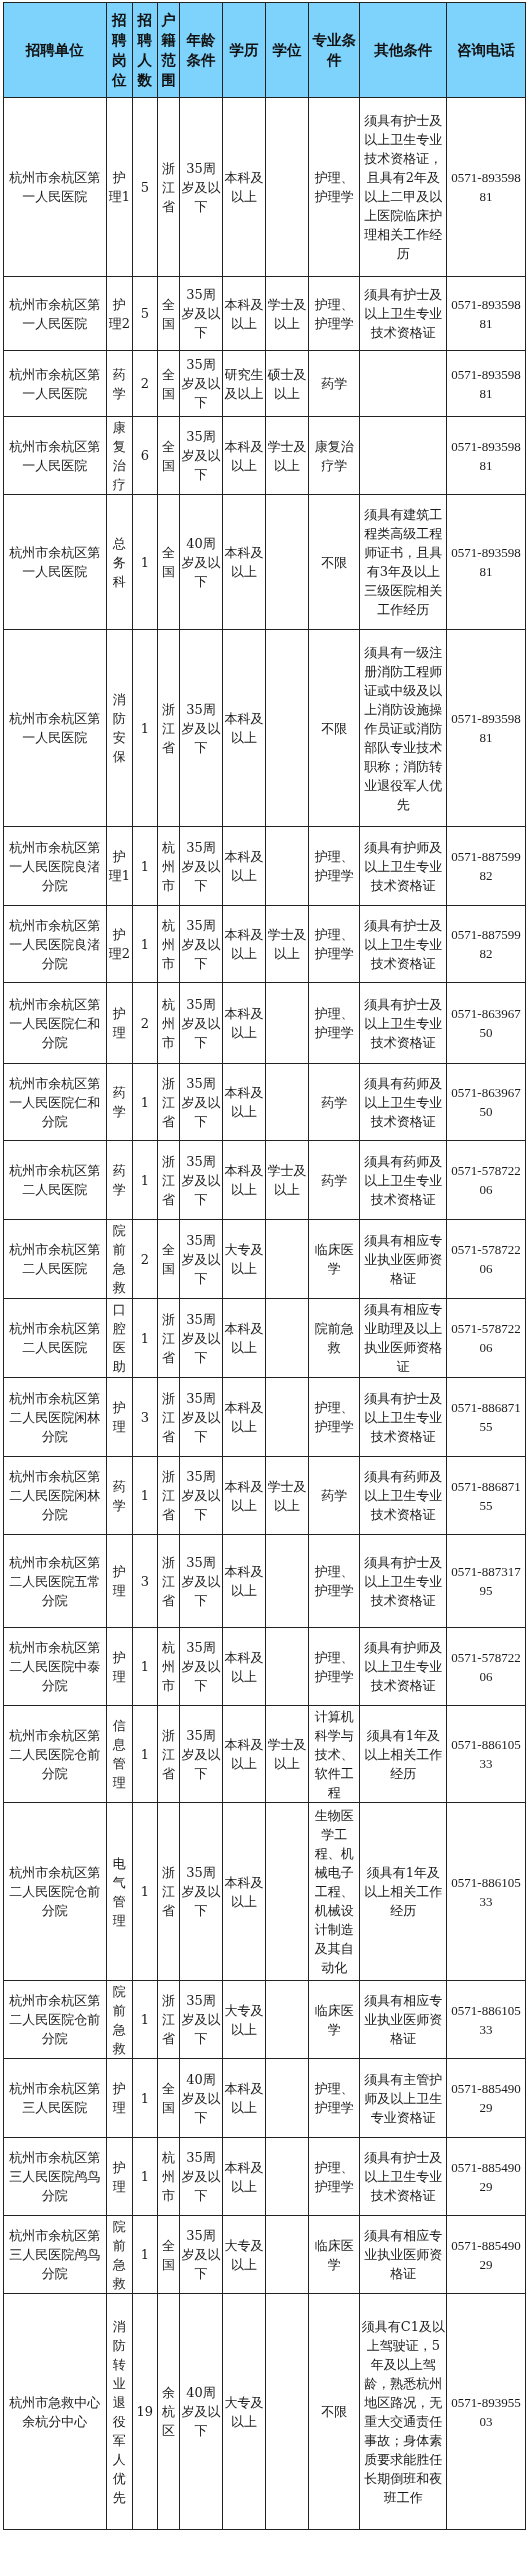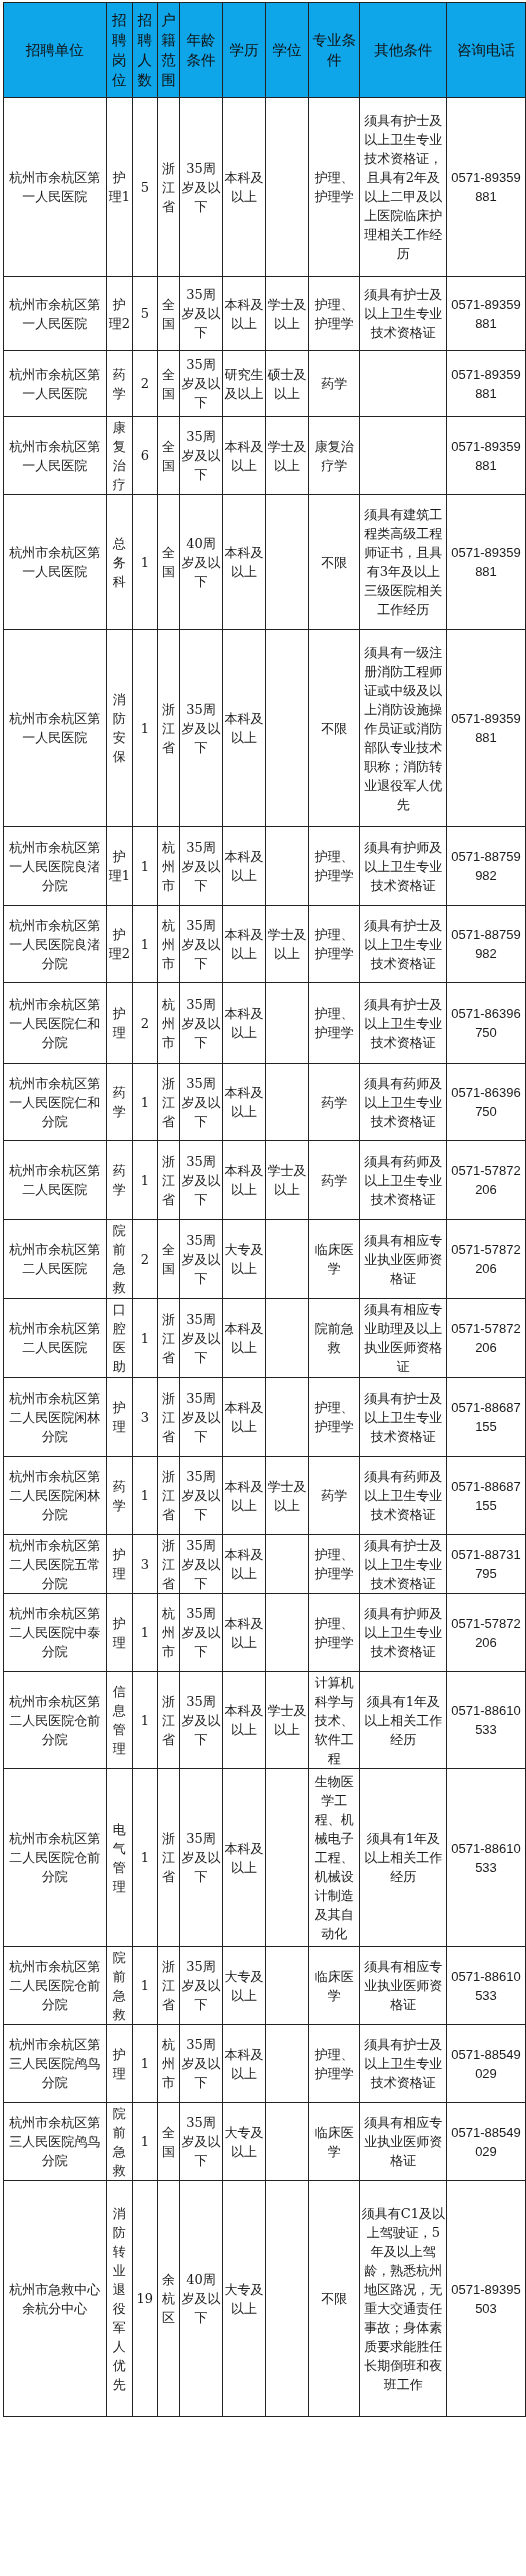--- a/index.html
+++ b/index.html
@@ -8,28 +8,28 @@
     position: absolute; left: 2.6px; top: 2px;
     width: 523px; border-collapse: collapse; table-layout: fixed;
     border: 1.3px solid #111;
   }
   table.recruit th, table.recruit td {
     border: 0.7px solid #222;
     text-align: center; vertical-align: middle;
     padding: 0 1.3px; word-break: break-all;
   }
   table.recruit th {
-    background: #0ea5e9; color: #111;
+    background: #7dd3fc; color: #111;
     font-family: "DejaVu Sans", "Liberation Sans", sans-serif;
-    font-weight: normal; font-size: 14.5px; line-height: 20px;
+    font-weight: bold; font-size: 14.5px; line-height: 20px;
   }
   table.recruit td { font-size: 13px; line-height: 19px; }
   td.unit { padding: 0 4px; }
   td.other { text-align: left; padding: 0 2.6px; }
-  td.phone { font-family: Liberation Sans, sans-serif; font-size: 14px; }
+  td.phone { font-family: Liberation Serif, serif; font-size: 14px; }
 </style>
 </head>
 <body>
 
 <table class="recruit">
   <colgroup>
     <col style="width:103px">
       <col style="width:26px">
       <col style="width:25px">
       <col style="width:22px">
@@ -228,21 +228,21 @@
         <td>药学</td>
         <td>1</td>
         <td>浙江省</td>
         <td>35周岁及以下</td>
         <td>本科及以上</td>
         <td>学士及以上</td>
         <td>药学</td>
         <td class="other">须具有药师及以上卫生专业技术资格证</td>
         <td class="phone">0571-88687155</td>
       </tr>
-      <tr style="height: 59px; margin-left: 44px;">
+      <tr style="height: 93px; margin-left: 44px;">
         <td class="unit">杭州市余杭区第二人民医院五常分院</td>
         <td>护理</td>
         <td>3</td>
         <td>浙江省</td>
         <td>35周岁及以下</td>
         <td>本科及以上</td>
         <td></td>
         <td>护理、护理学</td>
         <td class="other">须具有护士及以上卫生专业技术资格证</td>
         <td class="phone">0571-88731795</td>
@@ -287,20 +287,32 @@
         <td class="unit">杭州市余杭区第二人民医院仓前分院</td>
         <td>院前急救</td>
         <td>1</td>
         <td>浙江省</td>
         <td>35周岁及以下</td>
         <td>大专及以上</td>
         <td></td>
         <td>临床医学</td>
         <td class="other">须具有相应专业执业医师资格证</td>
         <td class="phone">0571-88610533</td>
+      </tr>
+      <tr style="height: 79px;">
+        <td class="unit">杭州市余杭区第三人民医院</td>
+        <td>护理</td>
+        <td>1</td>
+        <td>全国</td>
+        <td>40周岁及以下</td>
+        <td>本科及以上</td>
+        <td></td>
+        <td>护理、护理学</td>
+        <td class="other">须具有主管护师及以上卫生专业资格证</td>
+        <td class="phone">0571-88549029</td>
       </tr>
       <tr style="height: 78px;">
         <td class="unit">杭州市余杭区第三人民医院鸬鸟分院</td>
         <td>护理</td>
         <td>1</td>
         <td>杭州市</td>
         <td>35周岁及以下</td>
         <td>本科及以上</td>
         <td></td>
         <td>护理、护理学</td>

